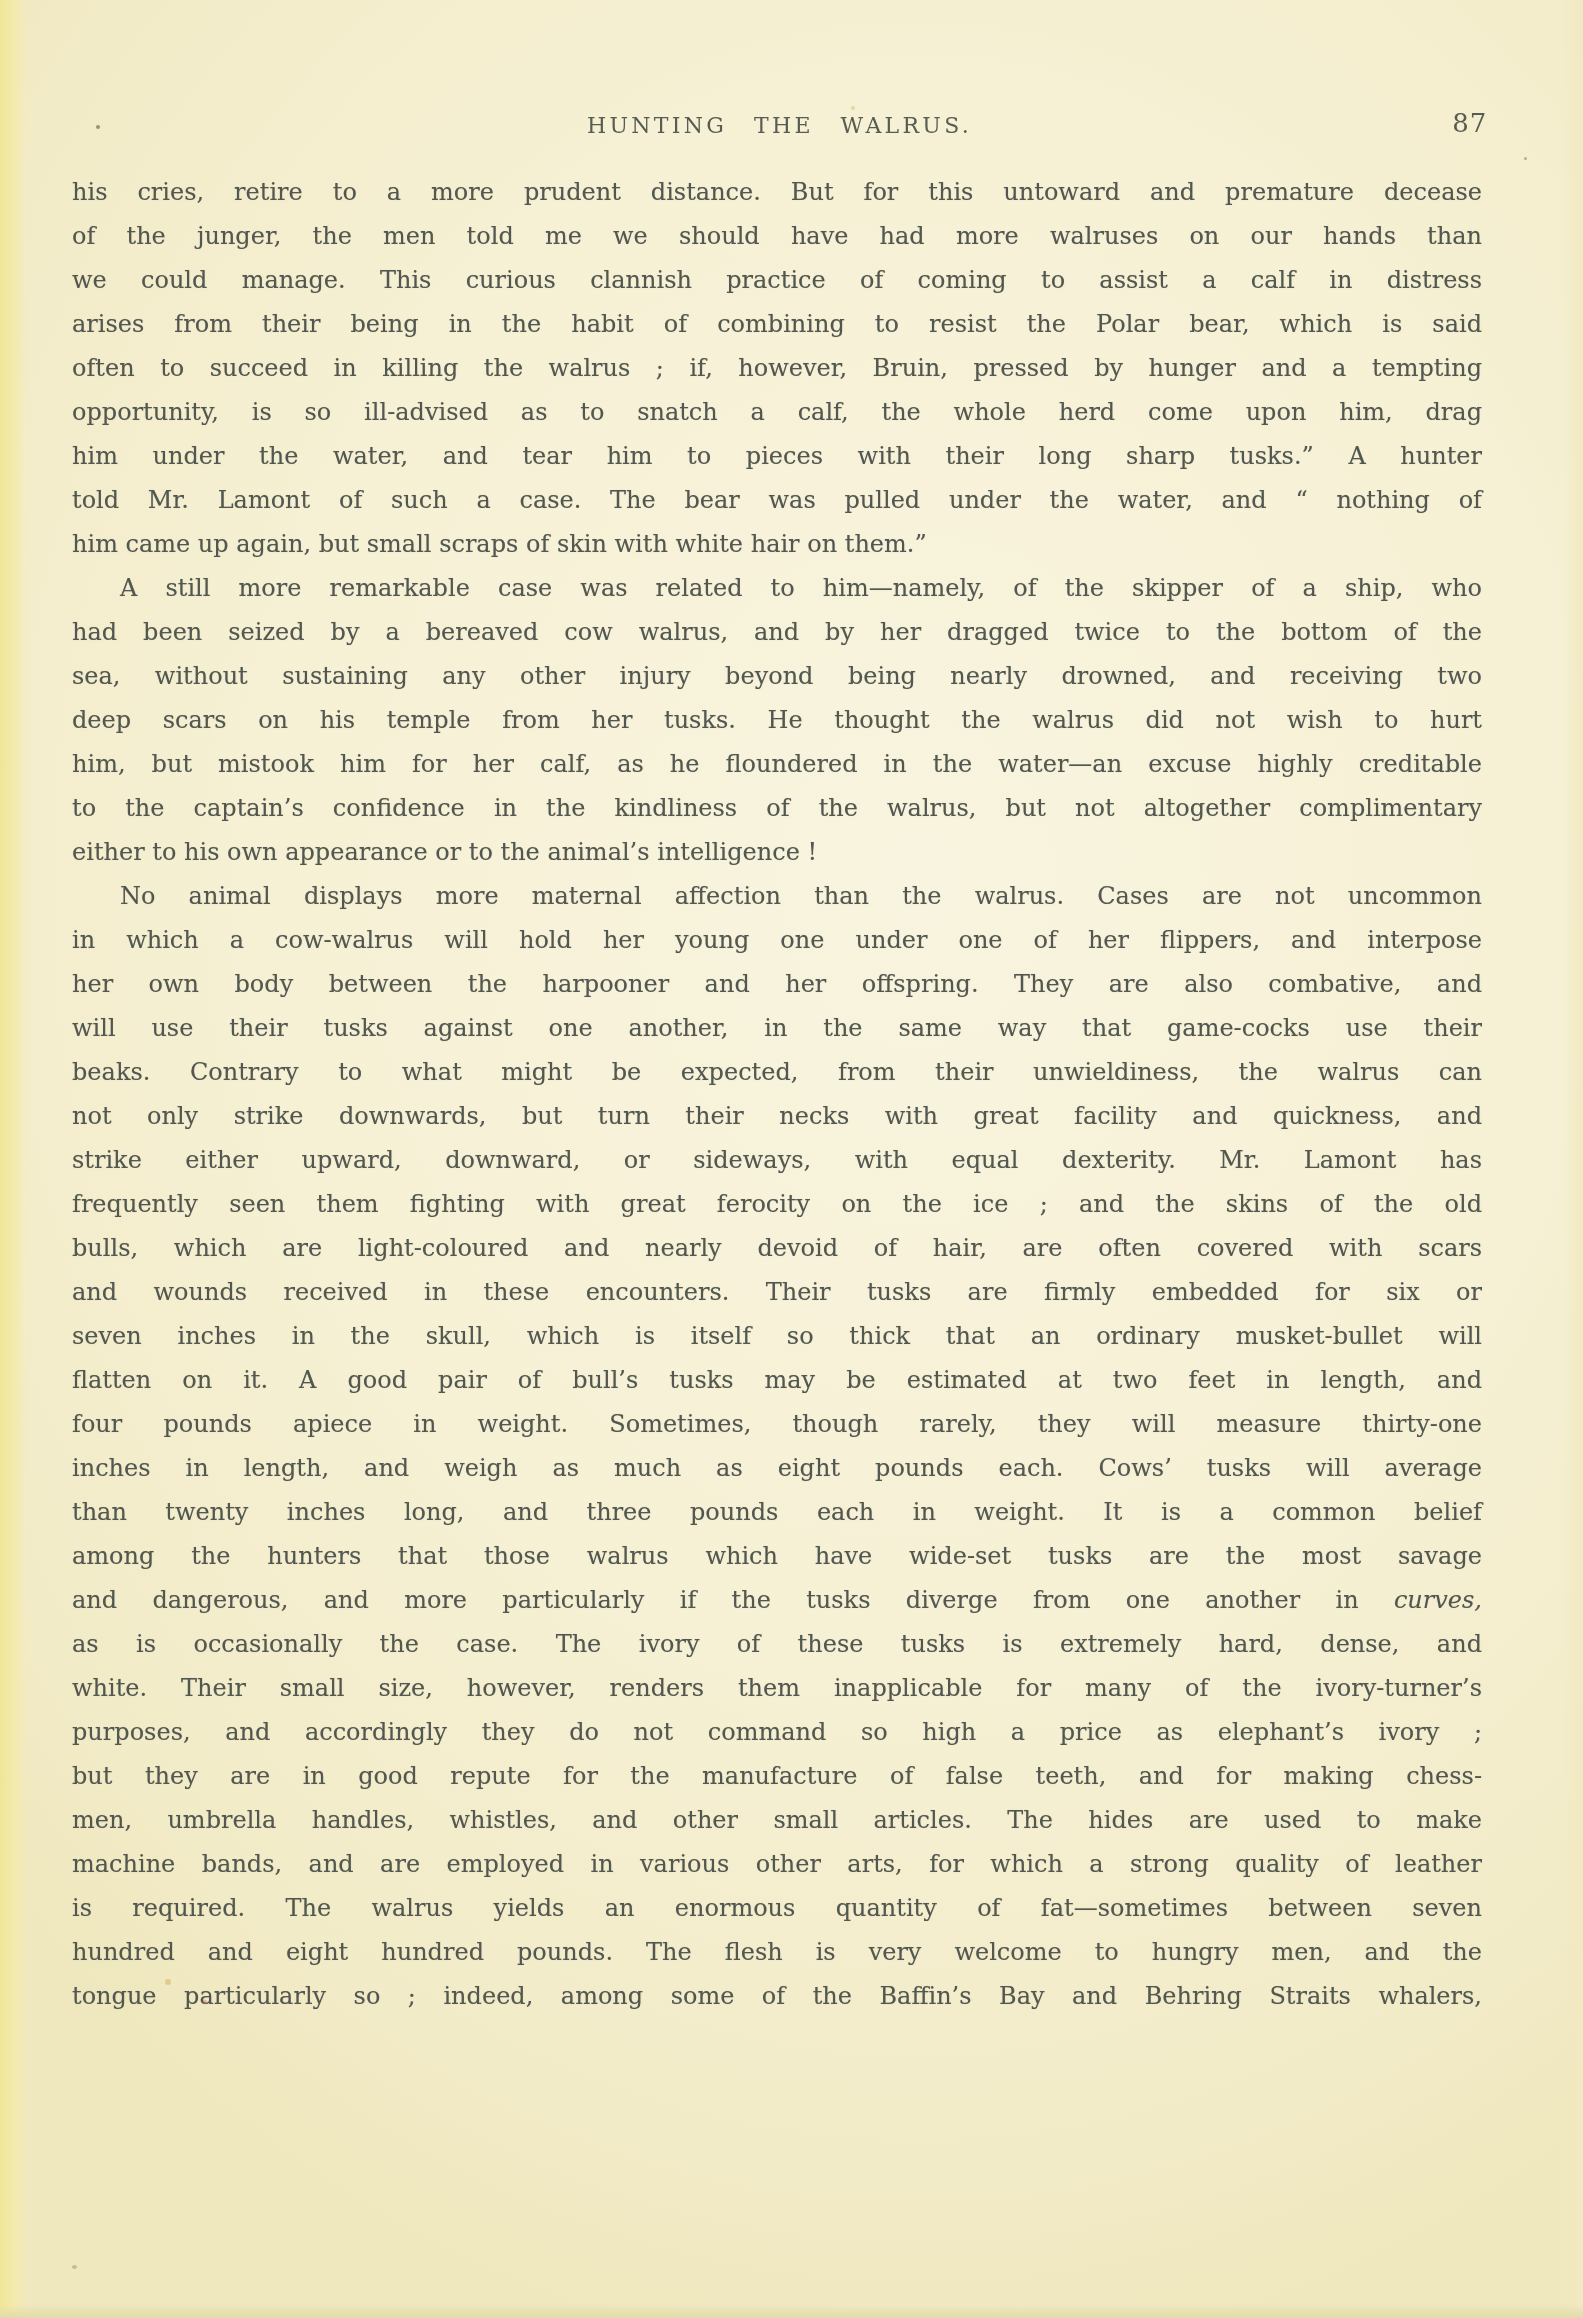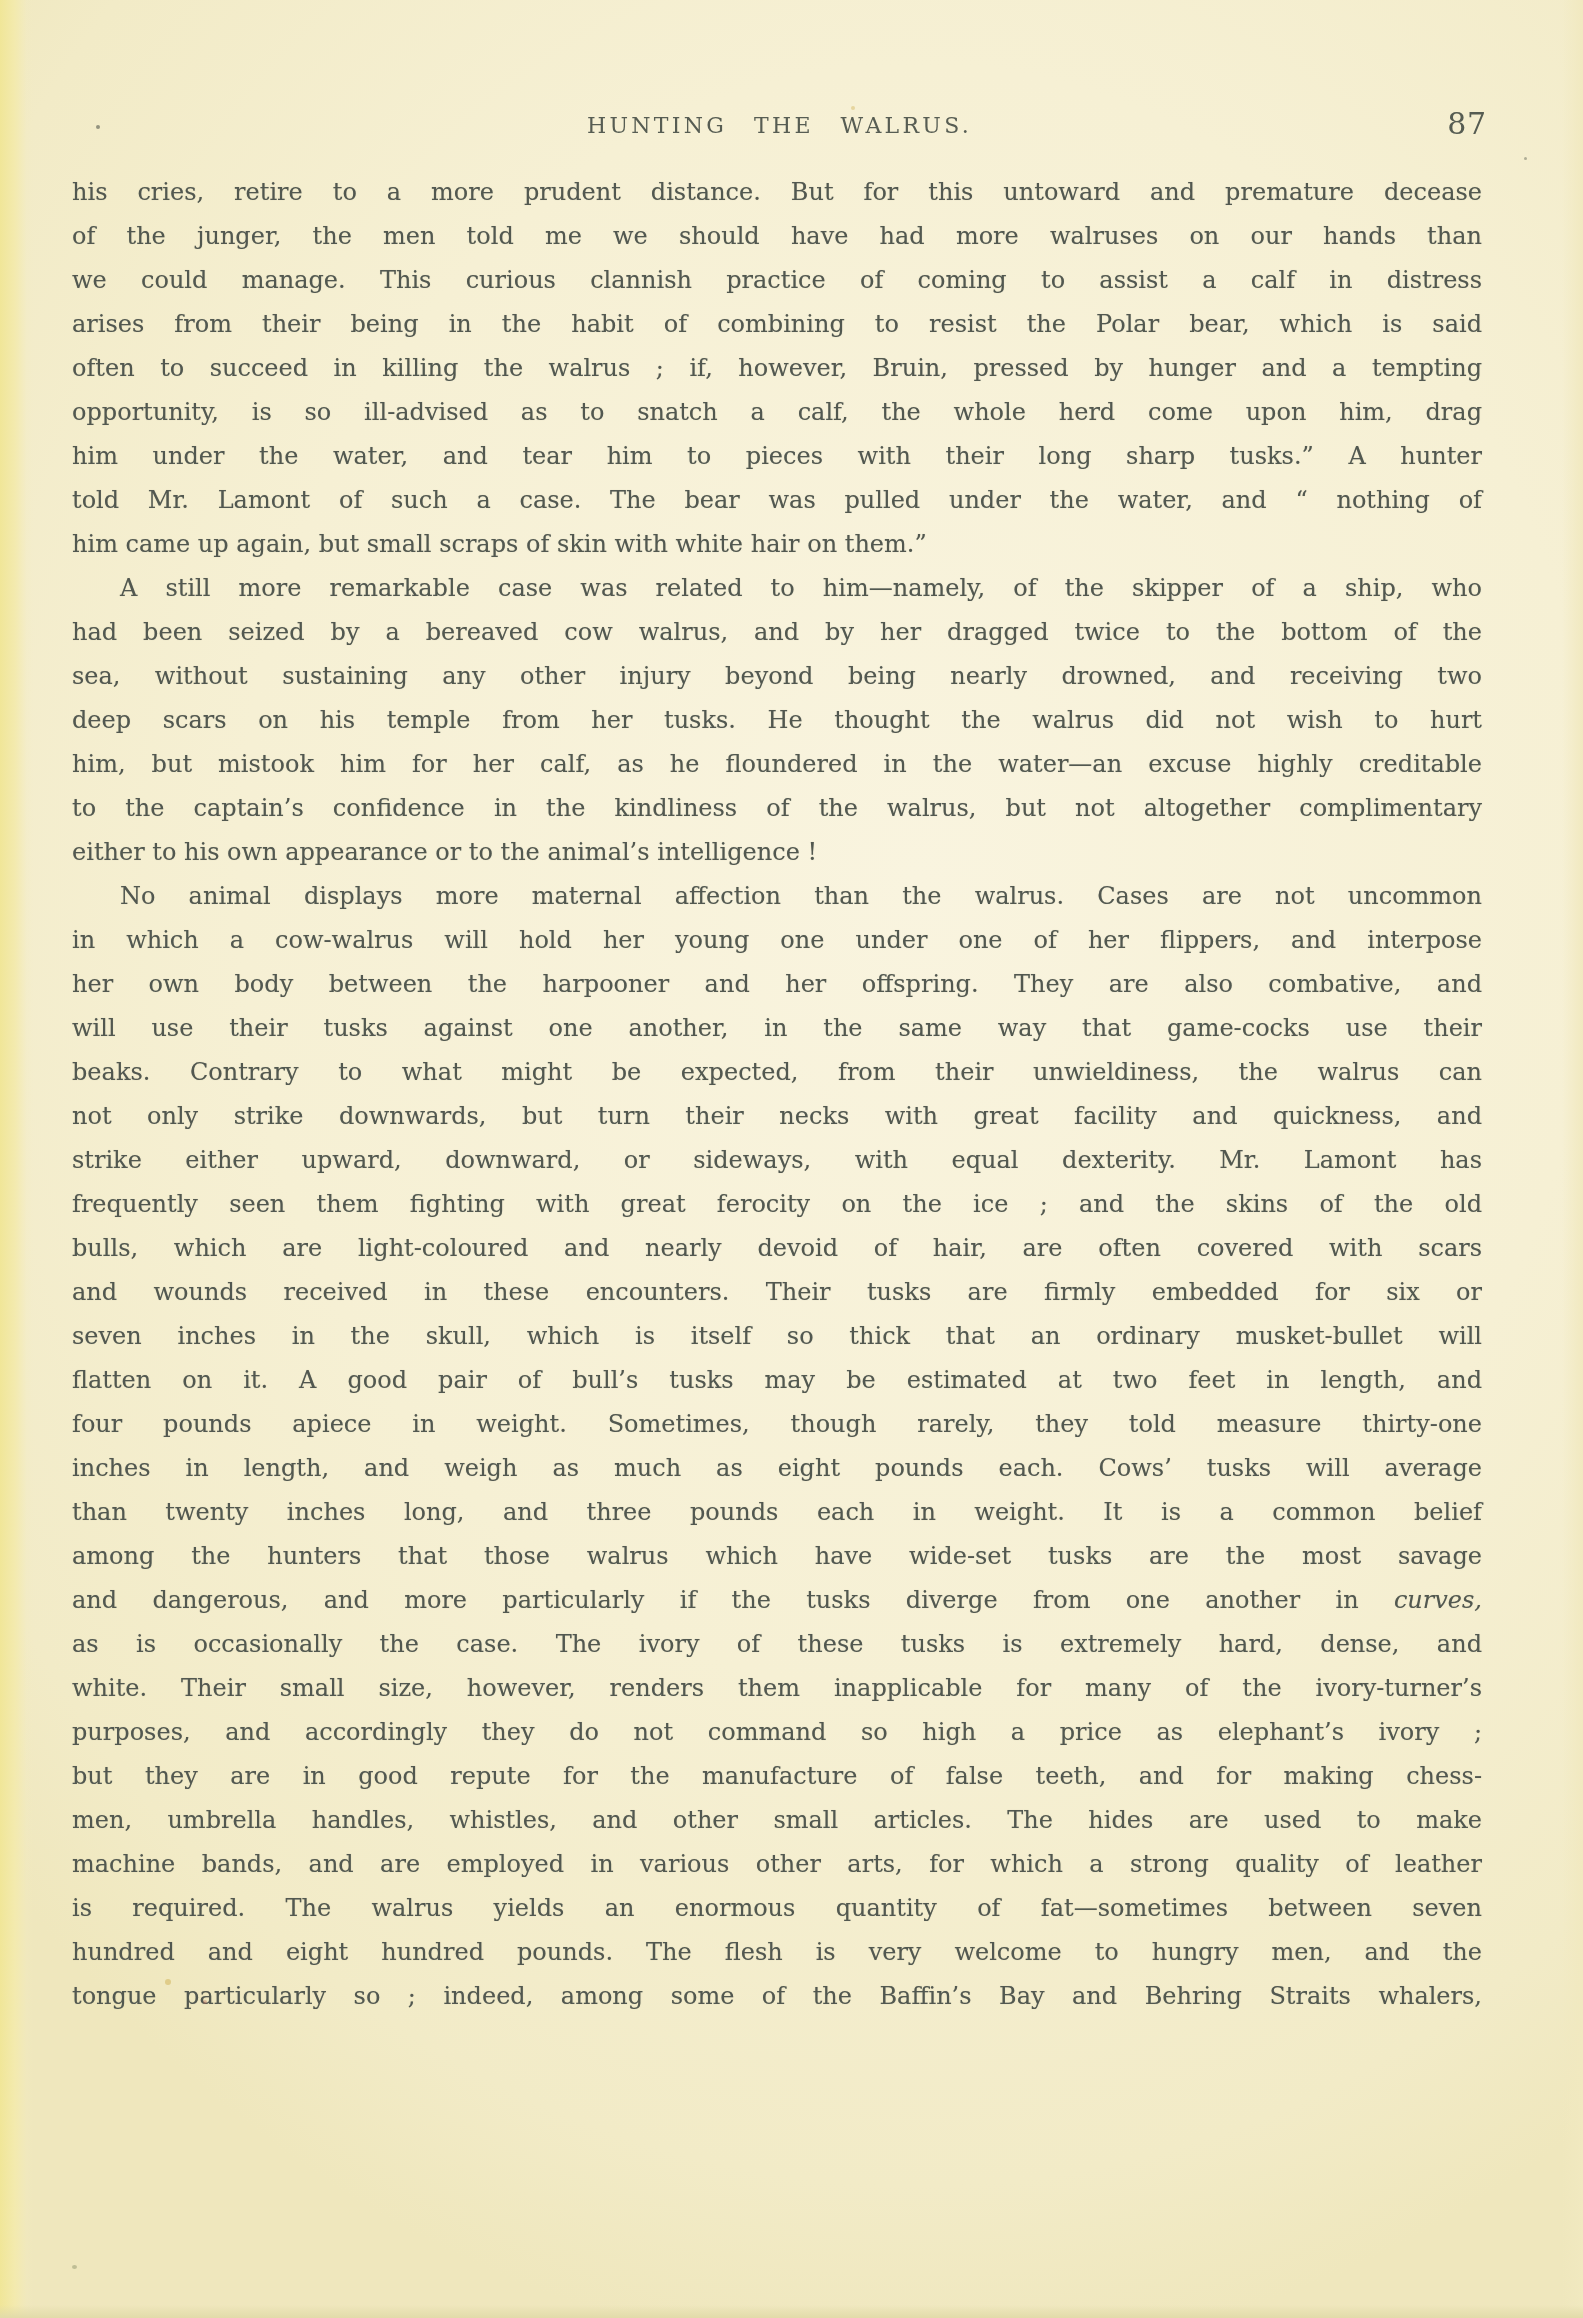--- a/index.html
+++ b/index.html
@@ -51,21 +51,21 @@
     text-align: center;
     font-size: 22px;
     letter-spacing: 3.3px;
     word-spacing: 16.5px;
     color: #575d53;
   }
   .page-number {
     position: absolute;
     right: 0;
     top: -1.6px;
-    font-size: 30px;
+    font-size: 26px;
     letter-spacing: 0.8px;
     color: #565c52;
   }
 
   .body-text {
     position: absolute;
     left: 72px;
     right: 101px;
     top: 170px;
   }
@@ -130,21 +130,21 @@
       <div class="line"><span>her own body between the harpooner and her offspring.  They are also combative, and</span></div>
       <div class="line"><span>will use their tusks against one another, in the same way that game-cocks use their</span></div>
       <div class="line"><span>beaks.  Contrary to what might be expected, from their unwieldiness, the walrus can</span></div>
       <div class="line"><span>not only strike downwards, but turn their necks with great facility and quickness, and</span></div>
       <div class="line"><span>strike either upward, downward, or sideways, with equal dexterity.  Mr. Lamont has</span></div>
       <div class="line"><span>frequently seen them fighting with great ferocity on the ice ; and the skins of the old</span></div>
       <div class="line"><span>bulls, which are light-coloured and nearly devoid of hair, are often covered with scars</span></div>
       <div class="line"><span>and wounds received in these encounters.  Their tusks are firmly embedded for six or</span></div>
       <div class="line"><span>seven inches in the skull, which is itself so thick that an ordinary musket-bullet will</span></div>
       <div class="line"><span>flatten on it.  A good pair of bull’s tusks may be estimated at two feet in length, and</span></div>
-      <div class="line"><span>four pounds apiece in weight.  Sometimes, though rarely, they told measure thirty-one</span></div>
+      <div class="line"><span>four pounds apiece in weight.  Sometimes, though rarely, they will measure thirty-one</span></div>
       <div class="line"><span>inches in length, and weigh as much as eight pounds each.  Cows’ tusks will average</span></div>
       <div class="line"><span>than twenty inches long, and three pounds each in weight.  It is a common belief</span></div>
       <div class="line"><span>among the hunters that those walrus which have wide-set tusks are the most savage</span></div>
       <div class="line"><span>and dangerous, and more particularly if the tusks diverge from one another in </span><span class="italic">curves,</span></div>
       <div class="line"><span>as is occasionally the case.  The ivory of these tusks is extremely hard, dense, and</span></div>
       <div class="line"><span>white.  Their small size, however, renders them inapplicable for many of the ivory-turner’s</span></div>
       <div class="line"><span>purposes, and accordingly they do not command so high a price as elephant’s ivory ;</span></div>
       <div class="line"><span>but they are in good repute for the manufacture of false teeth, and for making chess-</span></div>
       <div class="line"><span>men, umbrella handles, whistles, and other small articles.  The hides are used to make</span></div>
       <div class="line"><span>machine bands, and are employed in various other arts, for which a strong quality of leather</span></div>

